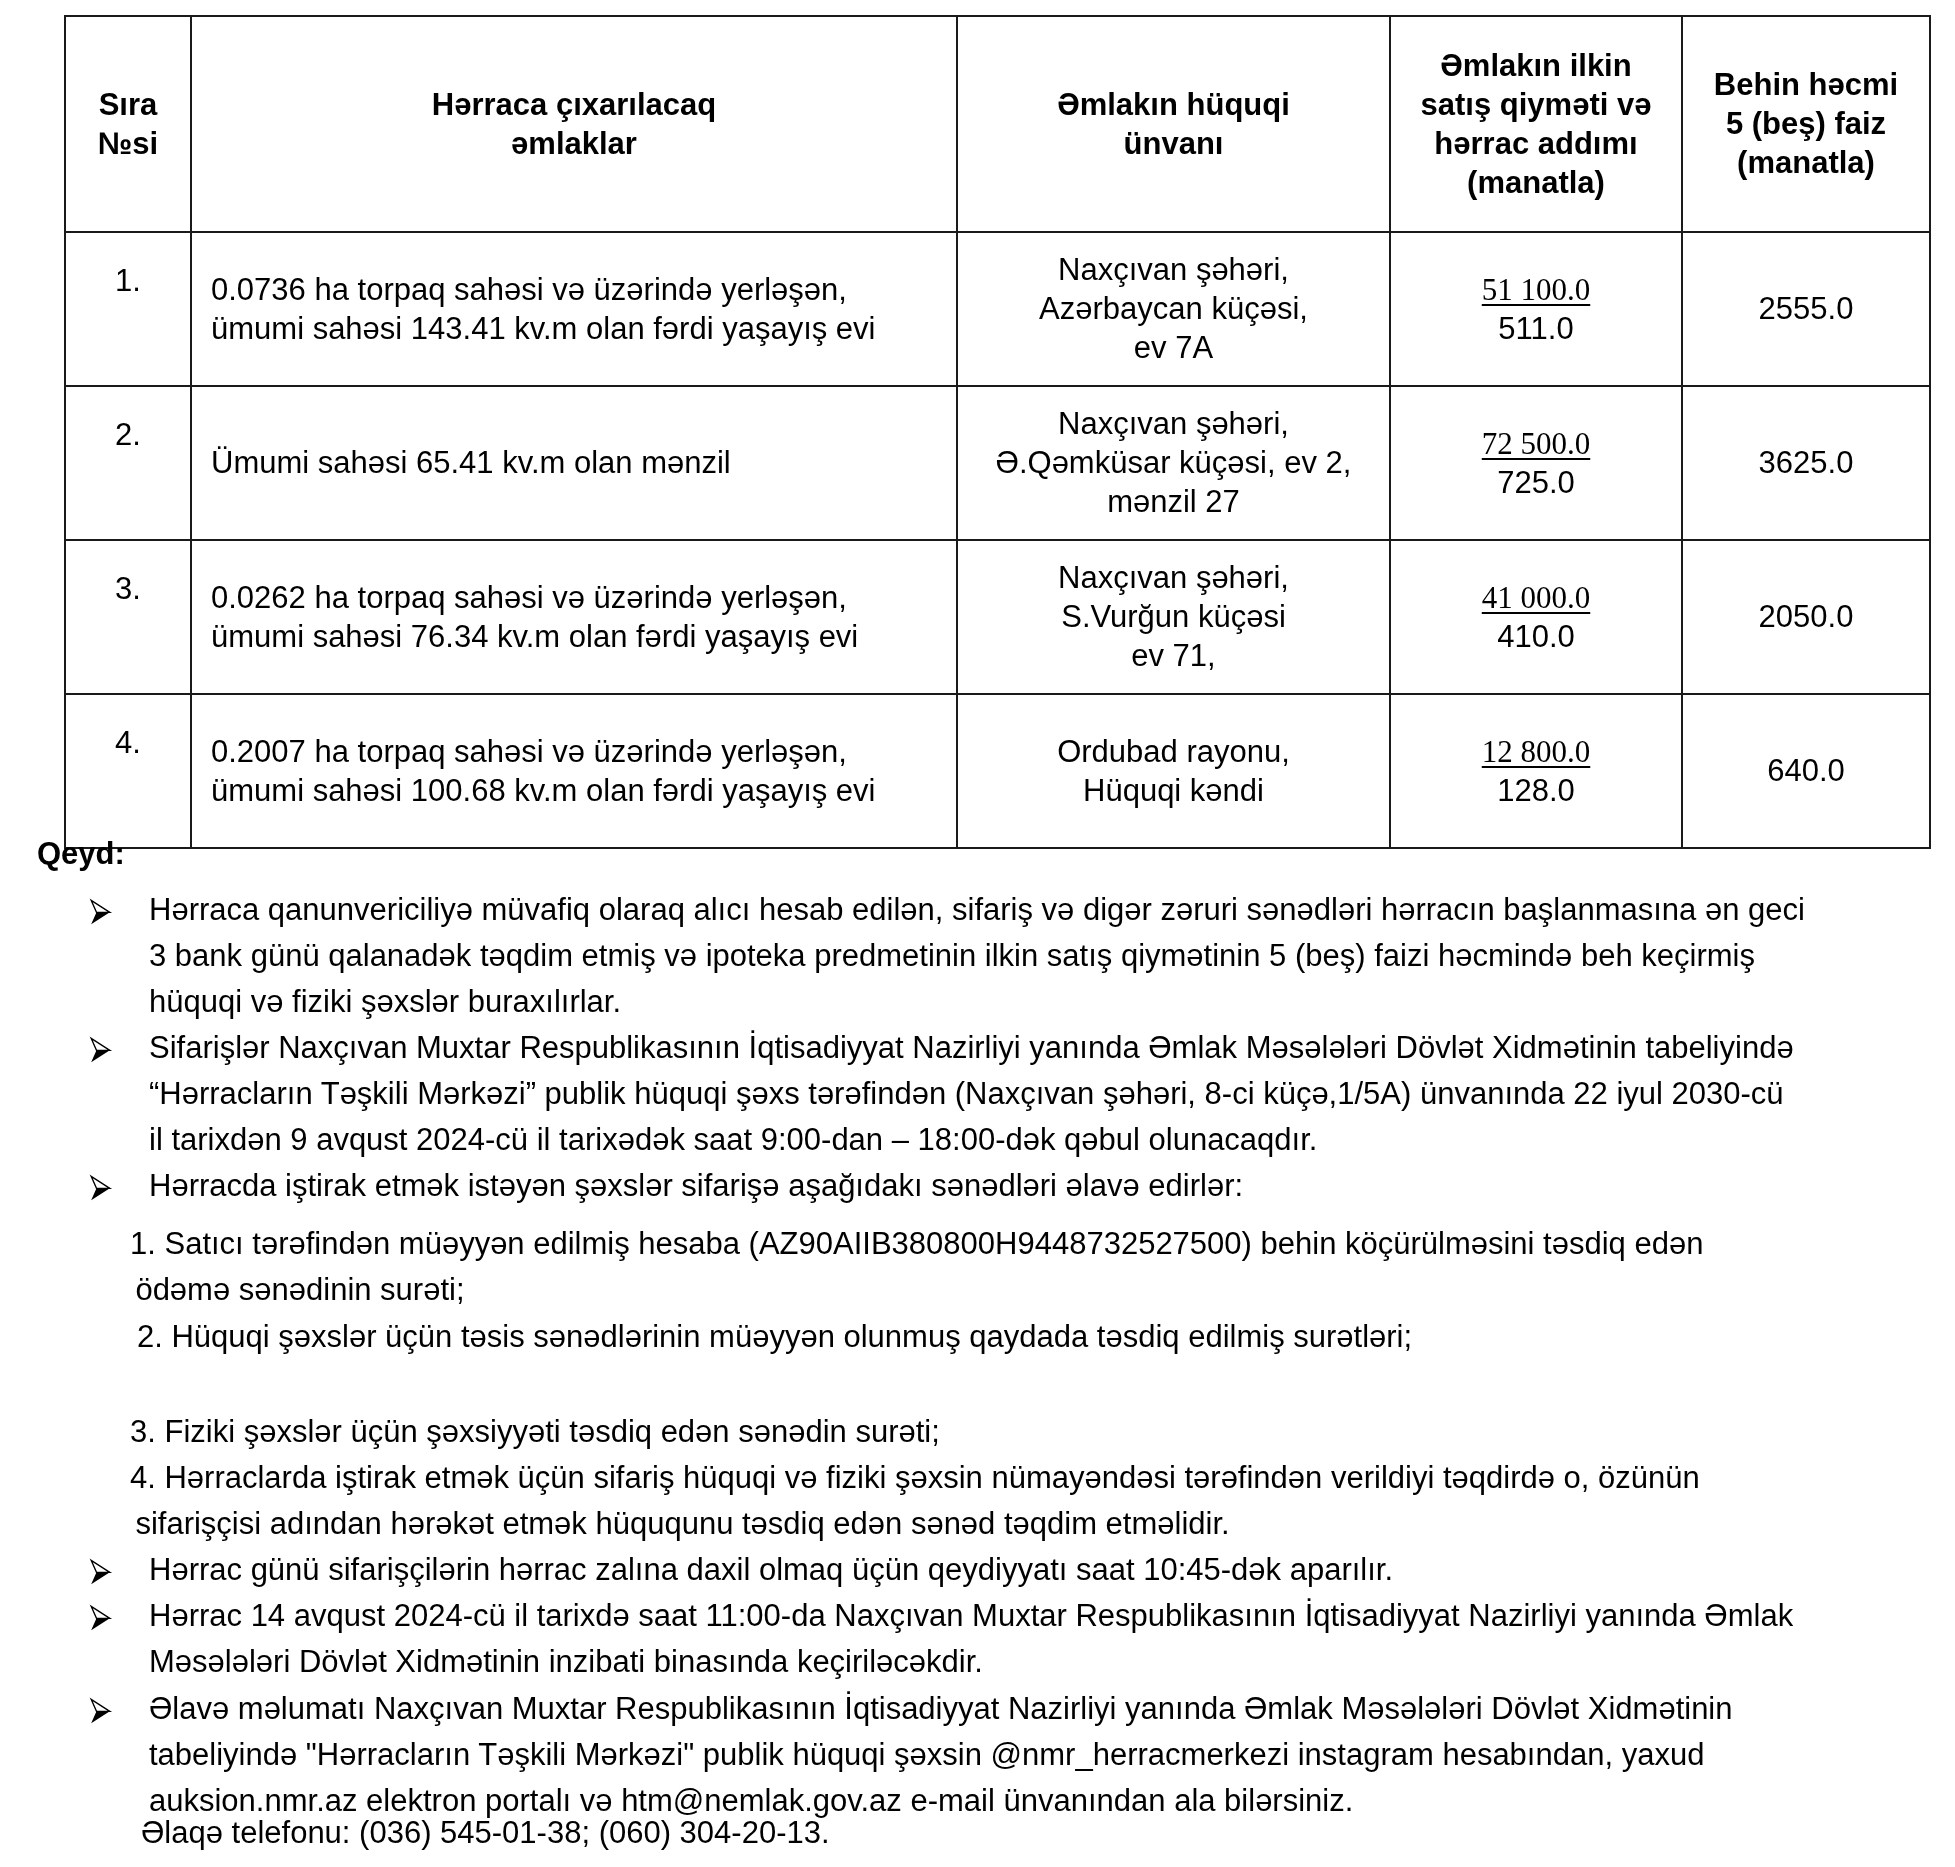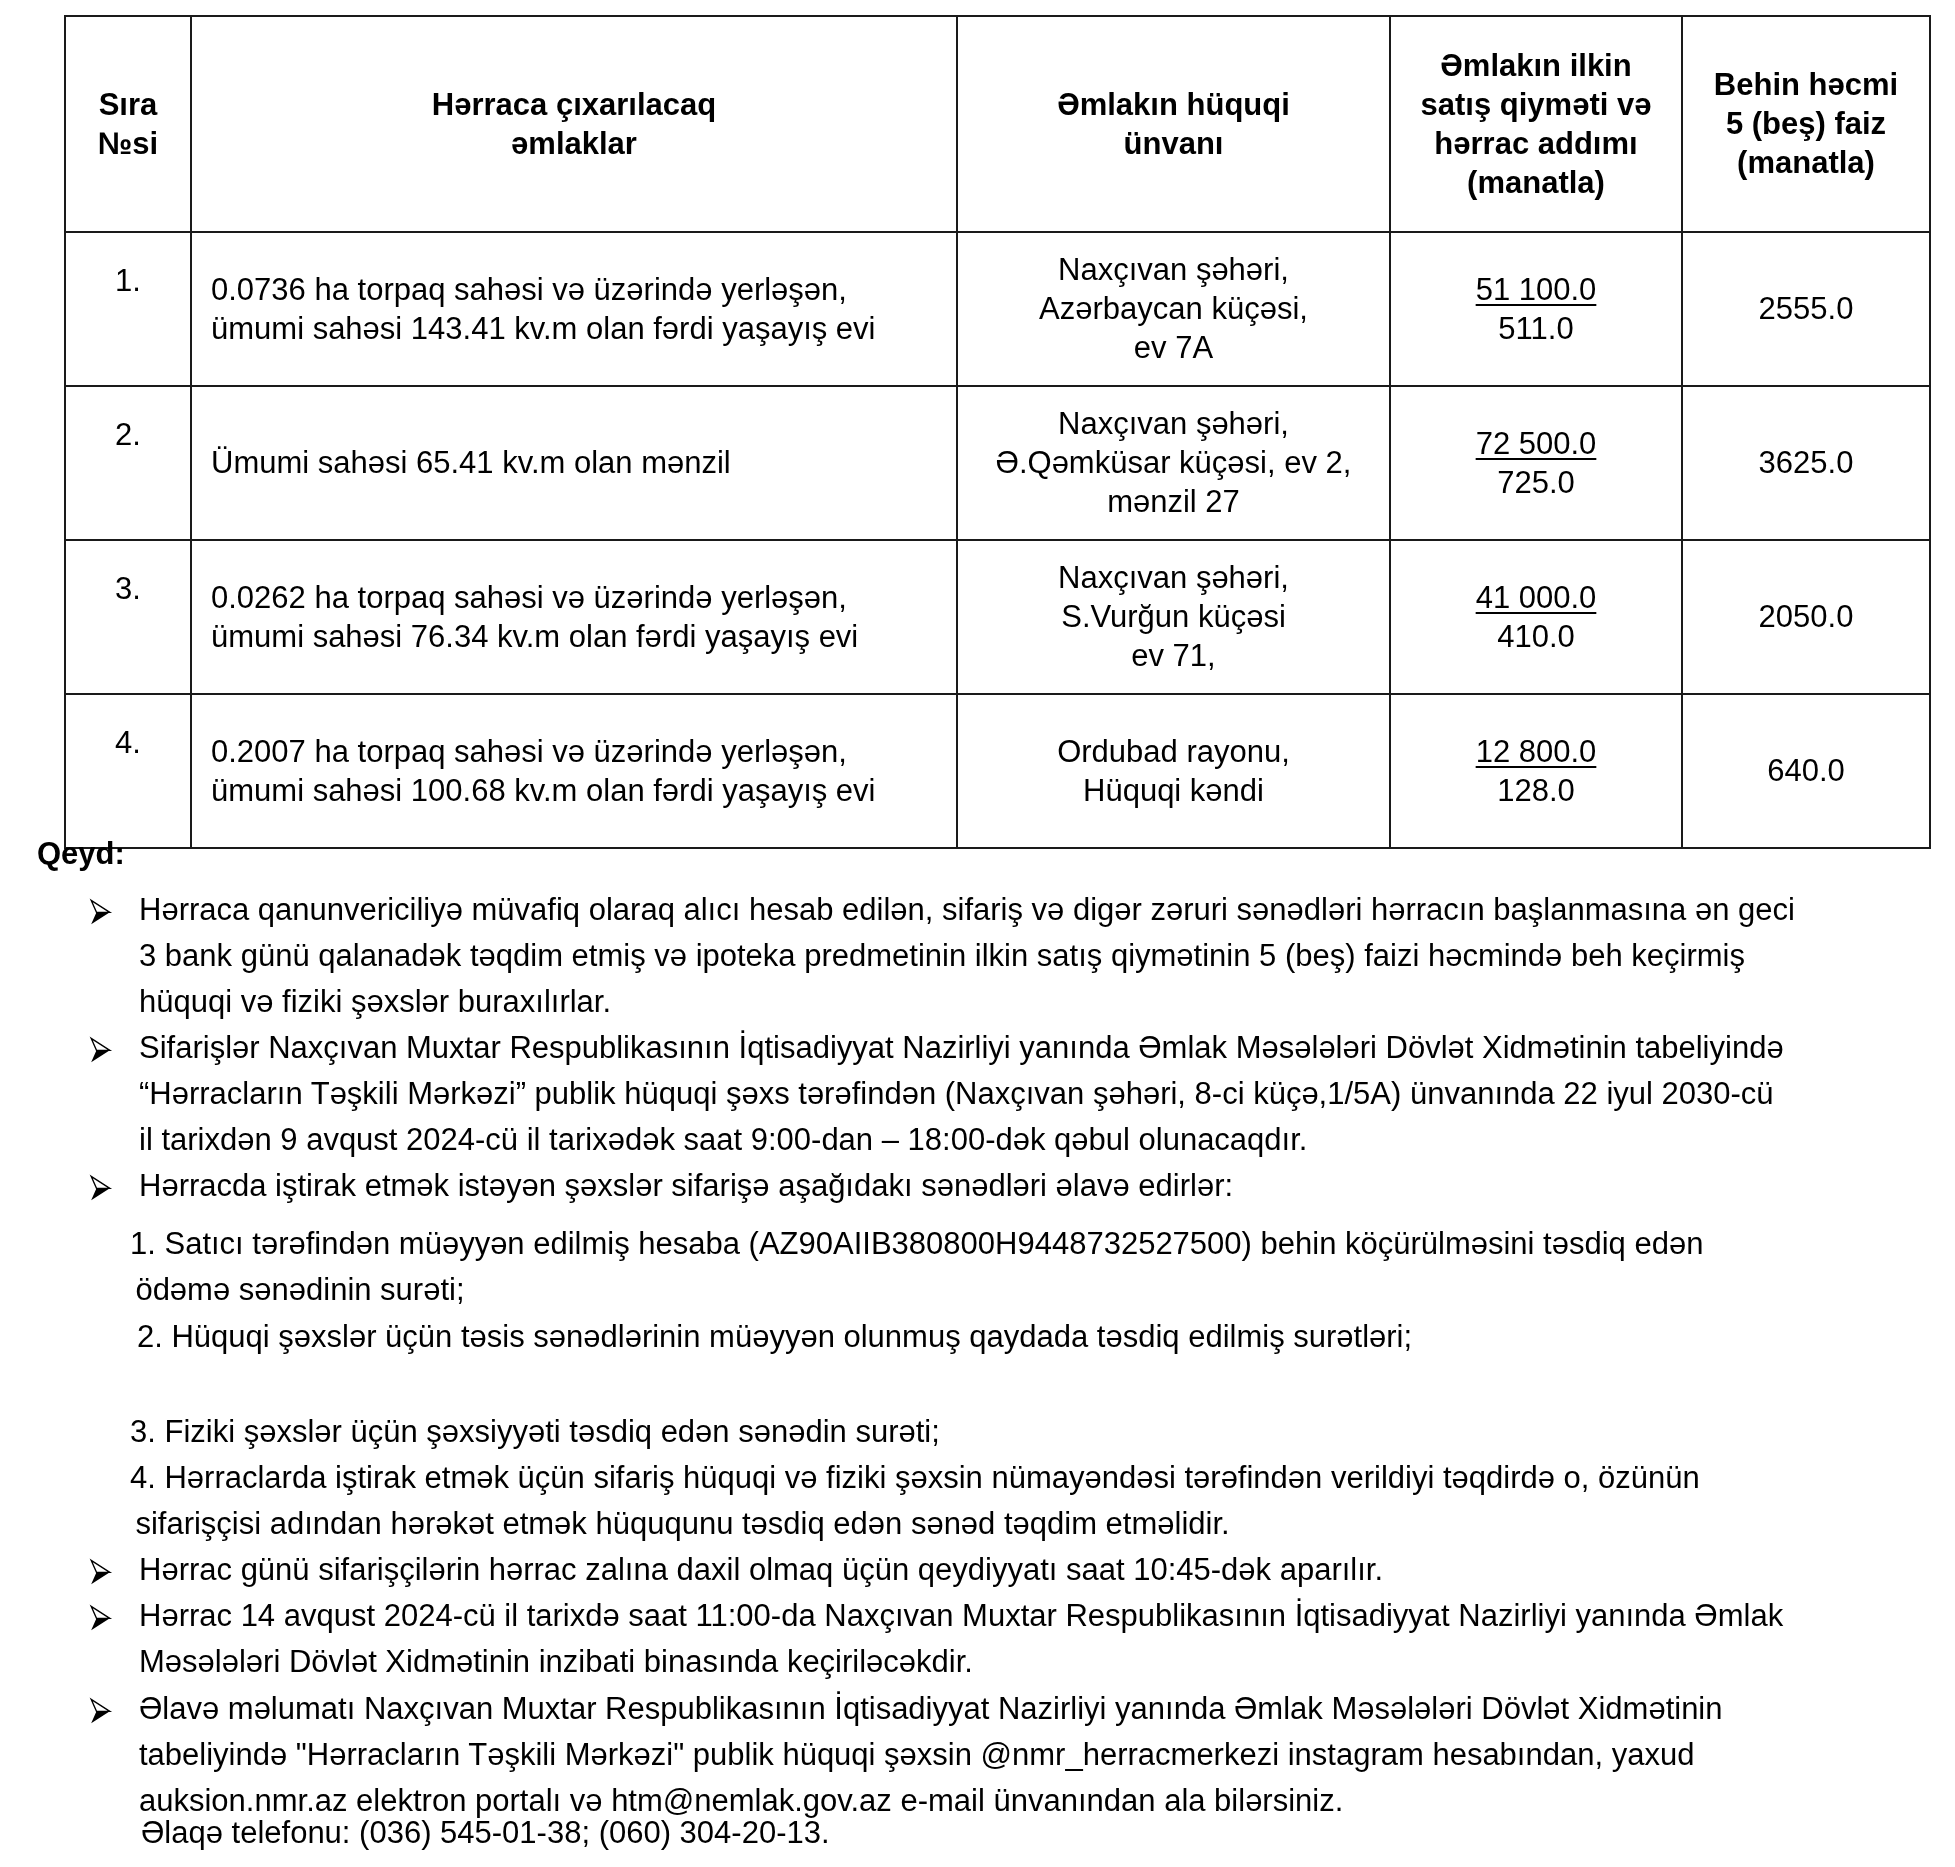--- a/index.html
+++ b/index.html
@@ -14,29 +14,29 @@
   }
   .tbl td, .tbl th {
     border: 2px solid #1a1a1a;
     text-align: center; vertical-align: middle;
     font-size: 31px; line-height: 39px; padding: 0 9.4px;
   }
   .tbl th { font-weight: bold; height: 214px; }
   .tbl tr.row td { height: 124px; }
   .tbl td.desc { text-align: left; padding-left: 19px; }
   .tbl td.num { vertical-align: top; padding-top: 28px; }
-  .price-top { text-decoration: underline; text-decoration-thickness: 2px; text-underline-offset: 4px; display: block; }
+  .price-top { text-decoration: underline; text-decoration-thickness: 2px; text-underline-offset: 4px; display: block; font-family: Liberation Serif, serif; }
   .price-bot { display: block; }
   .cell-line { display: block; }
 
   .notes { position: absolute; left: 0; top: 823px; width: 1955px; font-size: 31px; line-height: 46px; }
   .qeyd { position: absolute; left: 37px; top: 8px; font-weight: bold; }
   .bullet { position: absolute; left: 87px; width: 1847px; }
   .bullet .arrow { position: absolute; left: 0; top: 0; width: 27px; height: 46px; }
-  .bullet .txt { position: absolute; left: 52px; width: 1807px; }
+  .bullet .txt { position: absolute; left: 62px; width: 1807px; }
   .sub { position: absolute; width: 1820px; }
   .contact { position: absolute; left: 141px; }
 </style>
 </head>
 <body>
 
 <table class="tbl">
   <colgroup>
     <col style="width:126px">
     <col style="width:766px">

